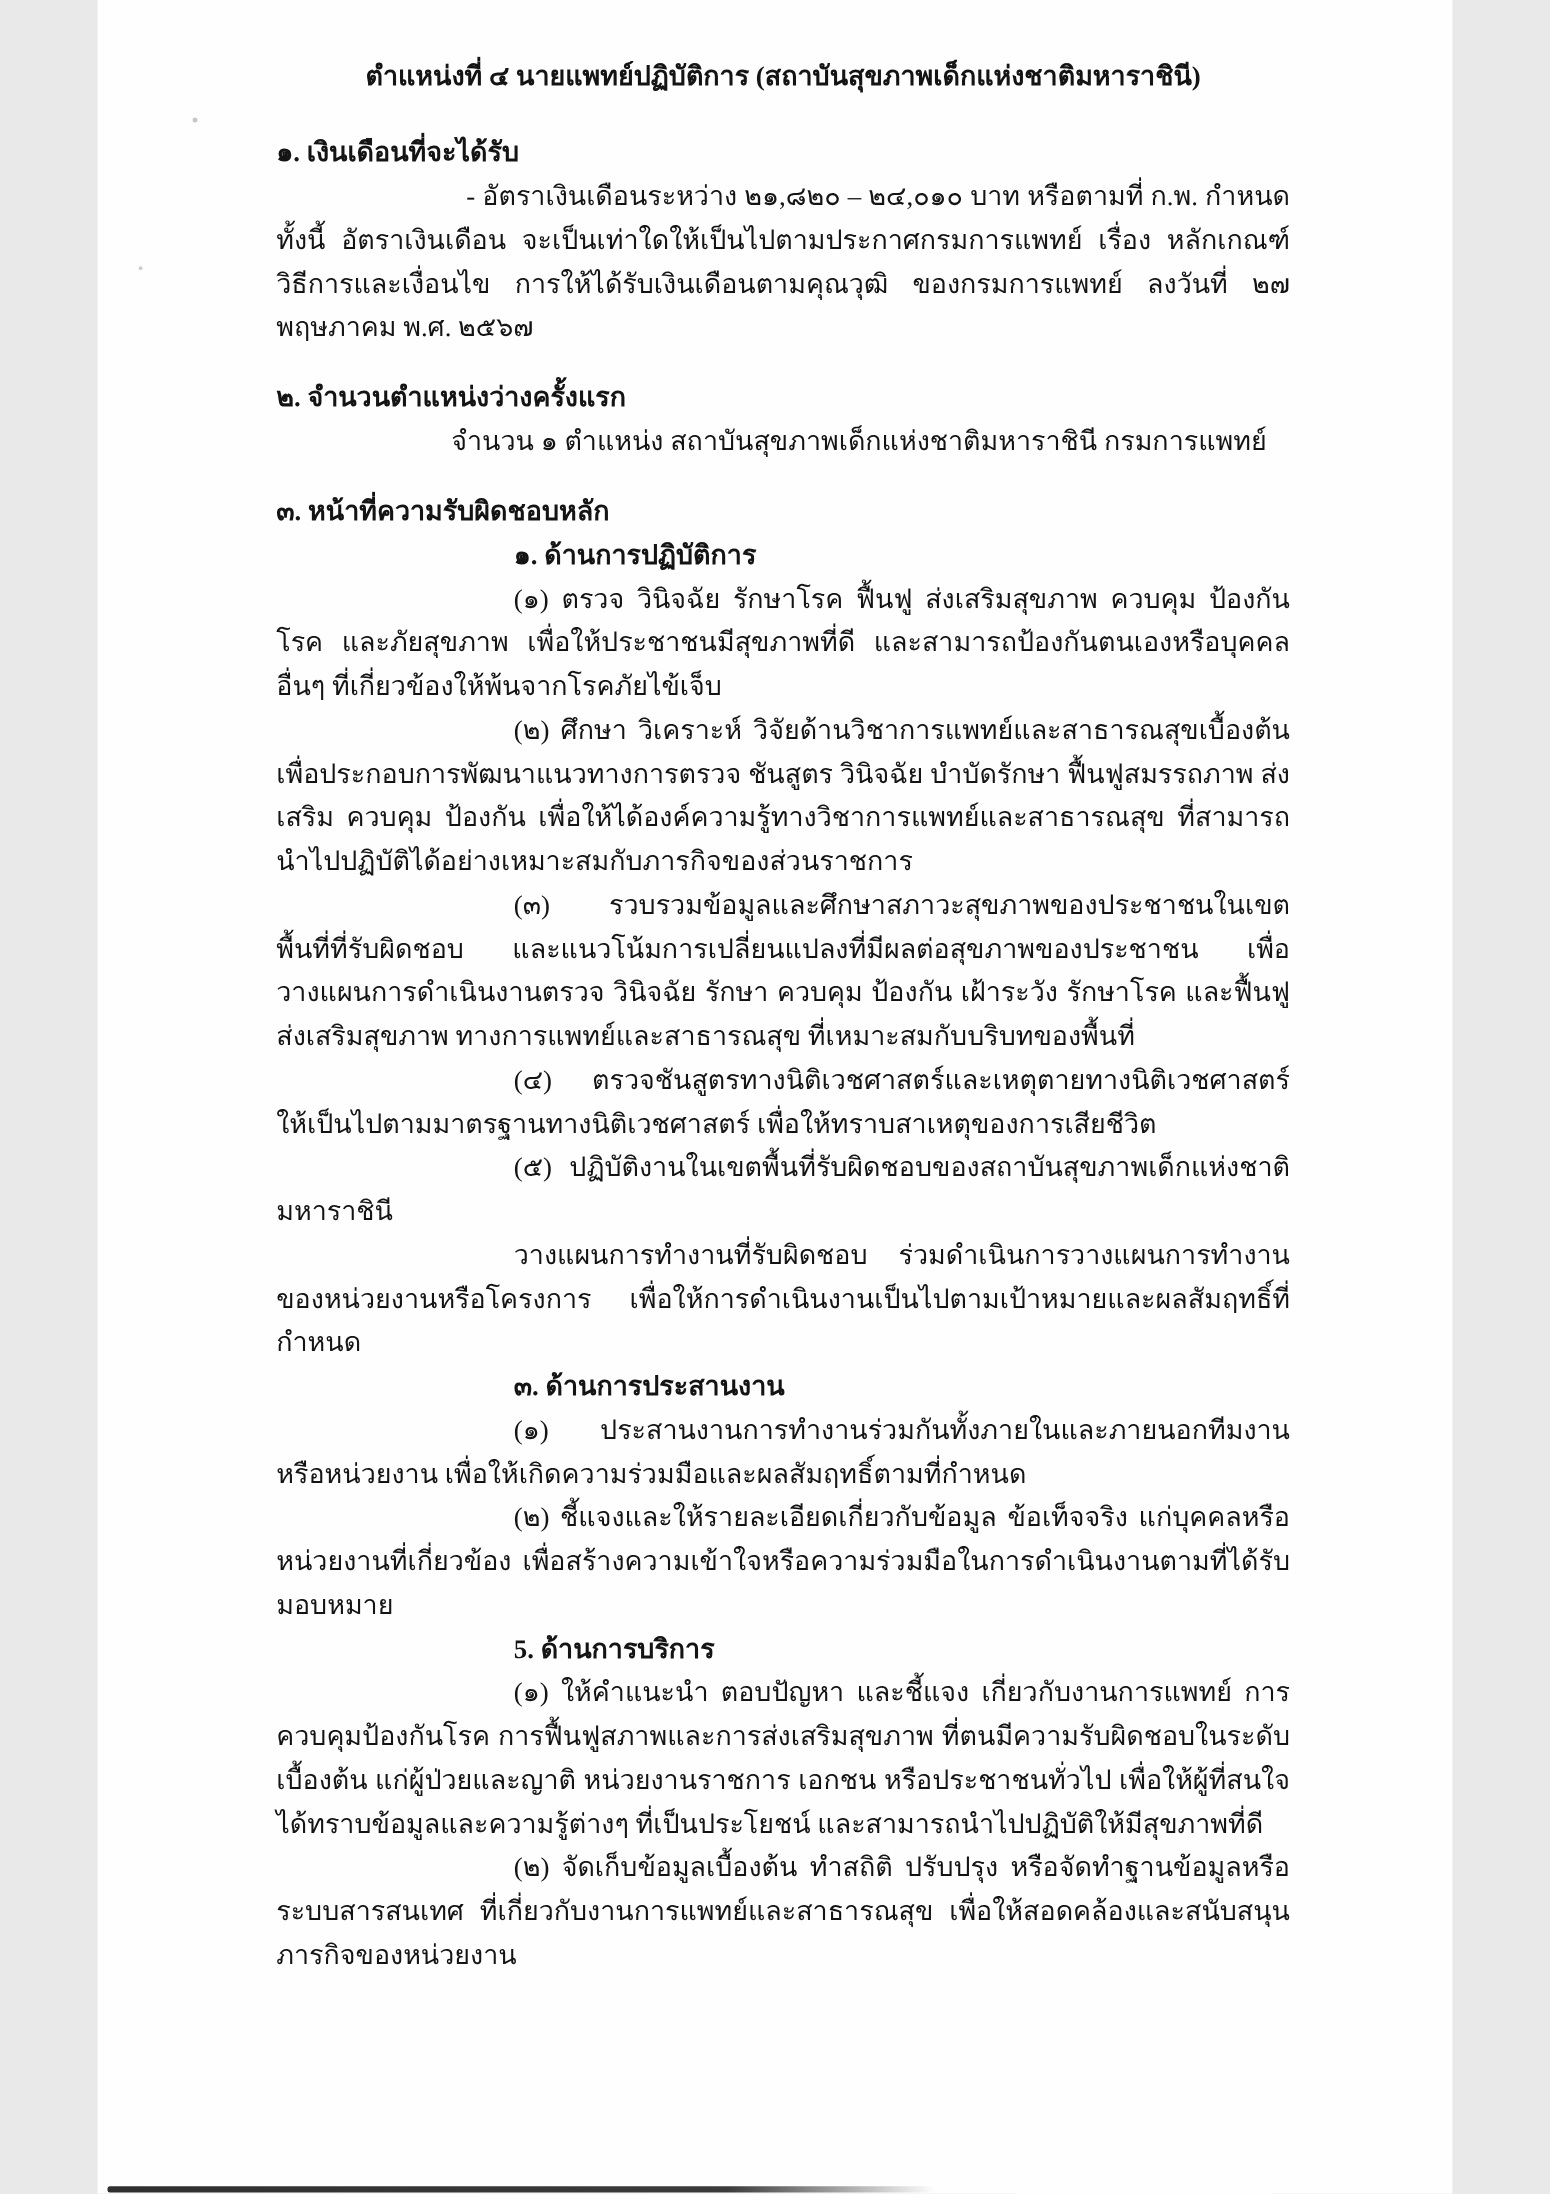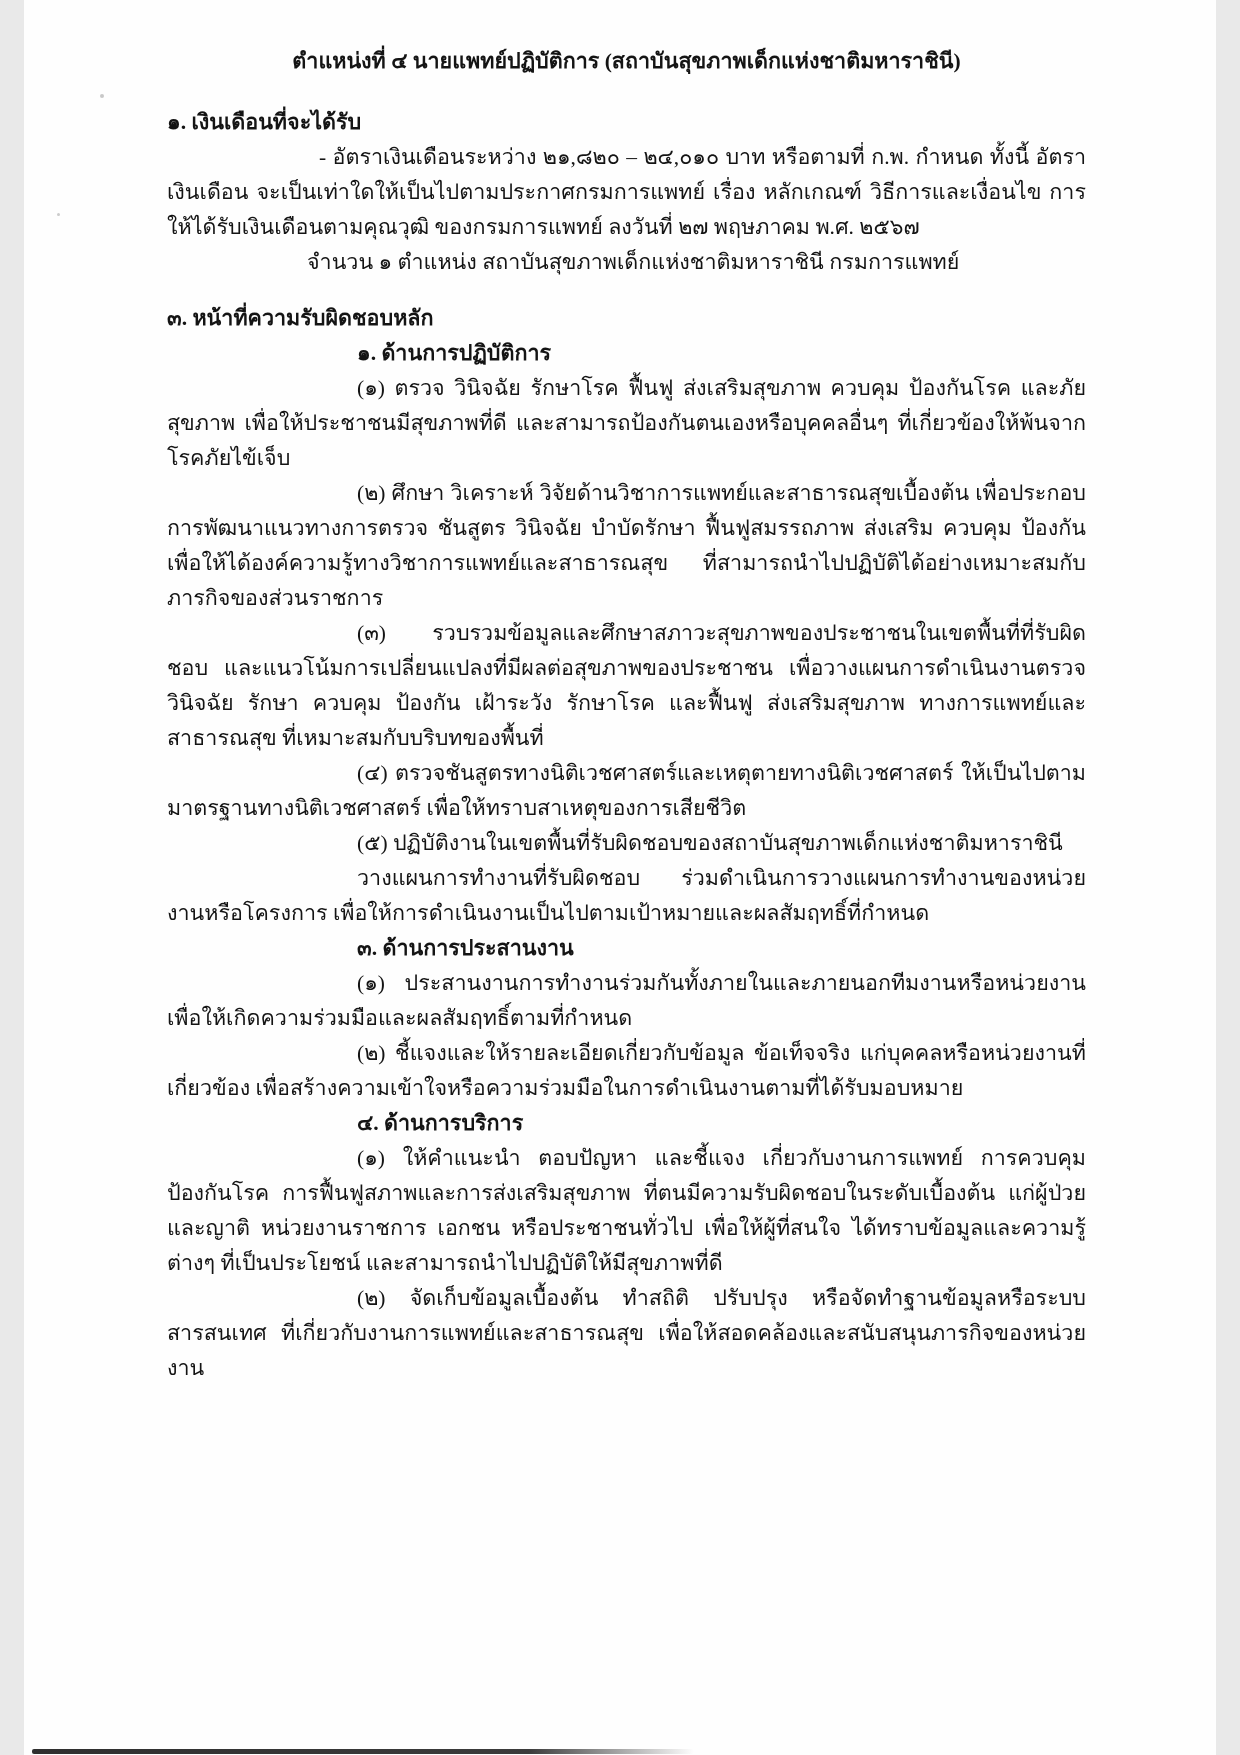--- a/index.html
+++ b/index.html
@@ -1,18 +1,18 @@
 <!DOCTYPE html>
 <html><head>
 <meta charset="utf-8">
 <style>
   html,body { margin:0; padding:0; background:#e9e9e9; }
   .page {
     position:relative;
-    width:1192px;
+    width:1084px;
     height:1755px;
     margin:0 auto;
     background:#fefefe;
     color:#141414;
     font-family:"Liberation Serif","DejaVu Serif",serif;
     font-size:21.5px;
     line-height:35px;
     box-sizing:border-box;
     padding:44px 130px 0 143px;
     overflow:hidden;
@@ -68,38 +68,39 @@
 </head>
 <body>
 
 <div class="page">
 
   <div class="doc-title">ตำแหน่งที่ ๔ นายแพทย์ปฏิบัติการ (สถาบันสุขภาพเด็กแห่งชาติมหาราชินี)</div>
 
   <h2 class="sec-heading" style="margin-top:16px;">๑. เงินเดือนที่จะได้รับ</h2>
   <p class="para ind">- อัตราเงินเดือนระหว่าง ๒๑,๘๒๐ – ๒๔,๐๑๐ บาท หรือตามที่ ก.พ. กำหนด ทั้งนี้ อัตราเงินเดือน จะเป็นเท่าใดให้เป็นไปตามประกาศกรมการแพทย์ เรื่อง หลักเกณฑ์ วิธีการและเงื่อนไข การให้ได้รับเงินเดือนตามคุณวุฒิ ของกรมการแพทย์ ลงวันที่ ๒๗ พฤษภาคม พ.ศ. ๒๕๖๗</p>
 
+  <h2 class="sec-heading">๒. จำนวนตำแหน่งว่างครั้งแรก</h2>
   <p class="single-line">จำนวน ๑ ตำแหน่ง สถาบันสุขภาพเด็กแห่งชาติมหาราชินี กรมการแพทย์</p>
 
   <h2 class="sec-heading">๓. หน้าที่ความรับผิดชอบหลัก</h2>
 
   <div class="sub-heading">๑. ด้านการปฏิบัติการ</div>
   <p class="item">(๑) ตรวจ วินิจฉัย รักษาโรค ฟื้นฟู ส่งเสริมสุขภาพ ควบคุม ป้องกันโรค และภัยสุขภาพ เพื่อให้ประชาชนมีสุขภาพที่ดี และสามารถป้องกันตนเองหรือบุคคลอื่นๆ ที่เกี่ยวข้องให้พ้นจากโรคภัยไข้เจ็บ</p>
   <p class="item">(๒) ศึกษา วิเคราะห์ วิจัยด้านวิชาการแพทย์และสาธารณสุขเบื้องต้น เพื่อประกอบการพัฒนาแนวทางการตรวจ ชันสูตร วินิจฉัย บำบัดรักษา ฟื้นฟูสมรรถภาพ ส่งเสริม ควบคุม ป้องกัน เพื่อให้ได้องค์ความรู้ทางวิชาการแพทย์และสาธารณสุข ที่สามารถนำไปปฏิบัติได้อย่างเหมาะสมกับภารกิจของส่วนราชการ</p>
   <p class="item">(๓) รวบรวมข้อมูลและศึกษาสภาวะสุขภาพของประชาชนในเขตพื้นที่ที่รับผิดชอบ และแนวโน้มการเปลี่ยนแปลงที่มีผลต่อสุขภาพของประชาชน เพื่อวางแผนการดำเนินงานตรวจ วินิจฉัย รักษา ควบคุม ป้องกัน เฝ้าระวัง รักษาโรค และฟื้นฟู ส่งเสริมสุขภาพ ทางการแพทย์และสาธารณสุข ที่เหมาะสมกับบริบทของพื้นที่</p>
   <p class="item">(๔) ตรวจชันสูตรทางนิติเวชศาสตร์และเหตุตายทางนิติเวชศาสตร์ ให้เป็นไปตามมาตรฐานทางนิติเวชศาสตร์ เพื่อให้ทราบสาเหตุของการเสียชีวิต</p>
   <p class="item">(๕) ปฏิบัติงานในเขตพื้นที่รับผิดชอบของสถาบันสุขภาพเด็กแห่งชาติมหาราชินี</p>
 
   <p class="item">วางแผนการทำงานที่รับผิดชอบ ร่วมดำเนินการวางแผนการทำงานของหน่วยงานหรือโครงการ เพื่อให้การดำเนินงานเป็นไปตามเป้าหมายและผลสัมฤทธิ์ที่กำหนด</p>
 
   <div class="sub-heading">๓. ด้านการประสานงาน</div>
   <p class="item">(๑) ประสานงานการทำงานร่วมกันทั้งภายในและภายนอกทีมงานหรือหน่วยงาน เพื่อให้เกิดความร่วมมือและผลสัมฤทธิ์ตามที่กำหนด</p>
   <p class="item">(๒) ชี้แจงและให้รายละเอียดเกี่ยวกับข้อมูล ข้อเท็จจริง แก่บุคคลหรือหน่วยงานที่เกี่ยวข้อง เพื่อสร้างความเข้าใจหรือความร่วมมือในการดำเนินงานตามที่ได้รับมอบหมาย</p>
 
-  <div class="sub-heading">๔. ด้านการบริการ</div>
+  <div class="sub-heading">5. ด้านการบริการ</div>
   <p class="item">(๑) ให้คำแนะนำ ตอบปัญหา และชี้แจง เกี่ยวกับงานการแพทย์ การควบคุมป้องกันโรค การฟื้นฟูสภาพและการส่งเสริมสุขภาพ ที่ตนมีความรับผิดชอบในระดับเบื้องต้น แก่ผู้ป่วยและญาติ หน่วยงานราชการ เอกชน หรือประชาชนทั่วไป เพื่อให้ผู้ที่สนใจ ได้ทราบข้อมูลและความรู้ต่างๆ ที่เป็นประโยชน์ และสามารถนำไปปฏิบัติให้มีสุขภาพที่ดี</p>
   <p class="item">(๒) จัดเก็บข้อมูลเบื้องต้น ทำสถิติ ปรับปรุง หรือจัดทำฐานข้อมูลหรือระบบสารสนเทศ ที่เกี่ยวกับงานการแพทย์และสาธารณสุข เพื่อให้สอดคล้องและสนับสนุนภารกิจของหน่วยงาน</p>
 
   <div class="scan-speck speck-1"></div>
   <div class="scan-speck speck-2"></div>
   <div class="scan-bottom-bar"></div>
 
 </div>
 
 </body></html>

